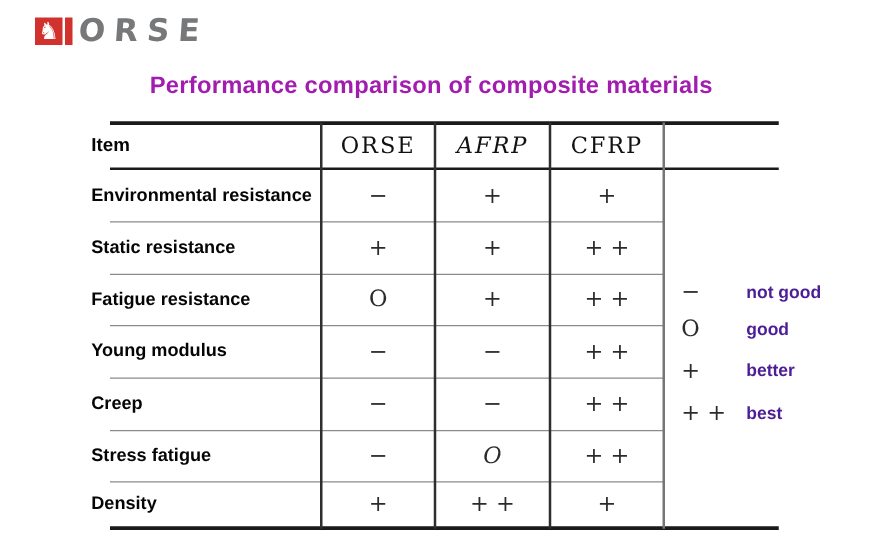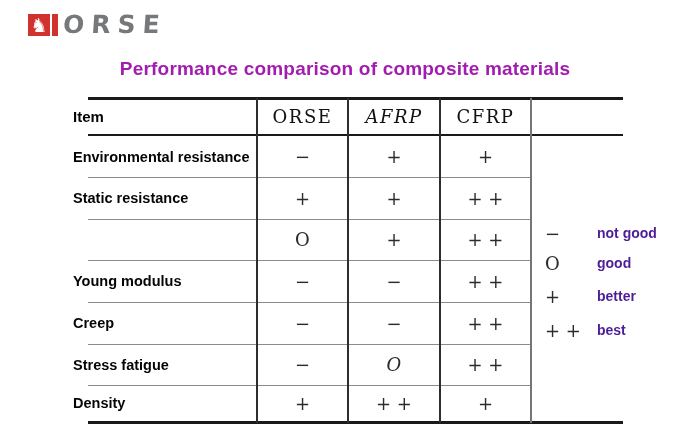--- a/index.html
+++ b/index.html
@@ -100,20 +100,21 @@
   <div class="cell col3 rH serif colhead">CFRP</div>
   <div class="cell col1 r0 serif val">−</div>
   <div class="cell col2 r0 serif val">+</div>
   <div class="cell col3 r0 serif val">+</div>
 
   <div class="cell colL r1">Static resistance</div>
   <div class="cell col1 r1 serif val">+</div>
   <div class="cell col2 r1 serif val">+</div>
   <div class="cell col3 r1 serif val">+ +</div>
 
+  <div class="cell colL r2">Fatigue resistance</div>
   <div class="cell col1 r2 serif val">O</div>
   <div class="cell col2 r2 serif val">+</div>
   <div class="cell col3 r2 serif val">+ +</div>
 
   <div class="cell colL r3">Young modulus</div>
   <div class="cell col1 r3 serif val">−</div>
   <div class="cell col2 r3 serif val">−</div>
   <div class="cell col3 r3 serif val">+ +</div>
 
   <div class="cell colL r4">Creep</div>

